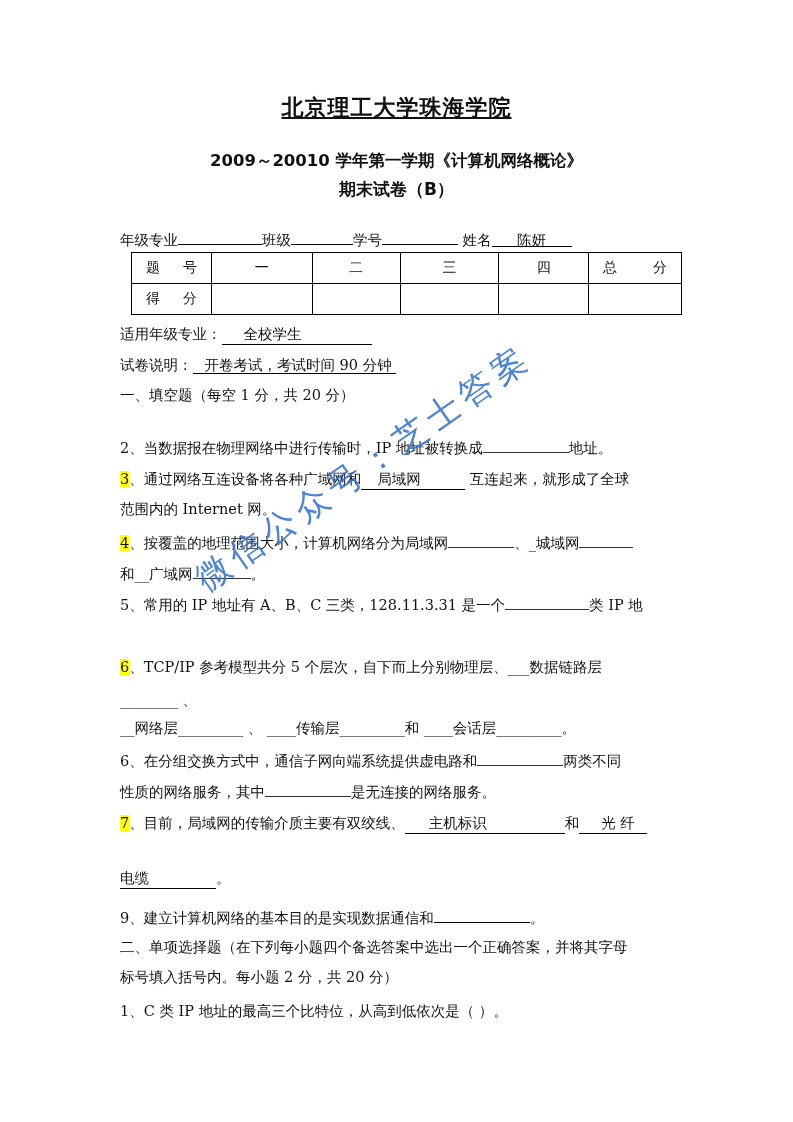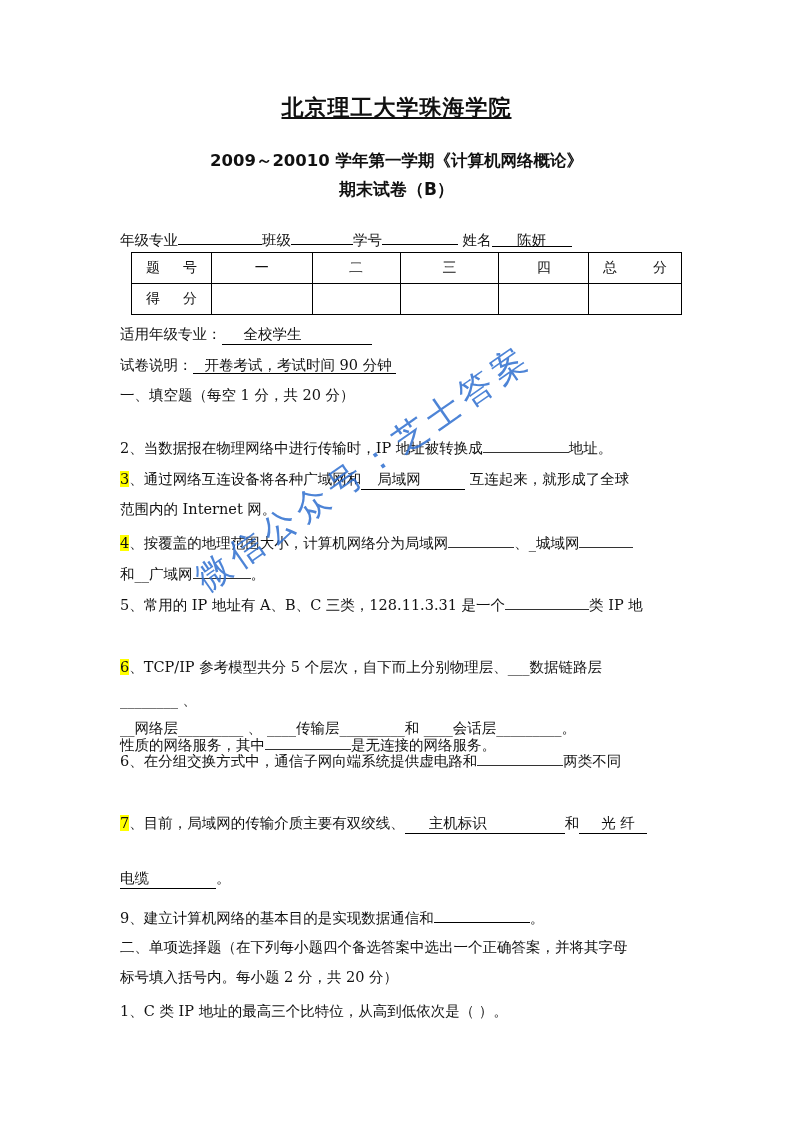--- a/index.html
+++ b/index.html
@@ -130,21 +130,21 @@
 
   <div class="line" style="top:657px;">
     <span class="hl">6</span><span>、TCP/IP  参考模型共分  5  个层次，自下而上分别物理层、___数据链路层</span>
   </div>
   <div class="line" style="top:690px;">________ 、</div>
   <div class="line" style="top:718px;">__网络层_________    、    ____传输层_________和    ____会话层_________。</div>
 
   <div class="line" style="top:750px;">
     <span>6、在分组交换方式中，通信子网向端系统提供虚电路和</span><span class="blank" style="width:86px;"></span><span>两类不同</span>
   </div>
-  <div class="line" style="top:734px;">
+  <div class="line" style="top:781px;">
     <span>性质的网络服务，其中</span><span class="blank" style="width:86px;"></span><span>是无连接的网络服务。</span>
   </div>
 
   <div class="line" style="top:813px;">
     <span class="hl">7</span><span>、目前，局域网的传输介质主要有双绞线、</span><span class="ut" style="display:inline-block; width:160px; padding-left:24px; box-sizing:border-box;">主机标识</span><span>和</span><span class="ut" style="display:inline-block; width:68px; padding-left:22px; box-sizing:border-box;">光 纤</span>
   </div>
   <div class="line" style="top:844px;">
     <span class="ut" style="display:inline-block; width:96px;margin-top:24px;">电缆</span><span>。</span>
   </div>
 

